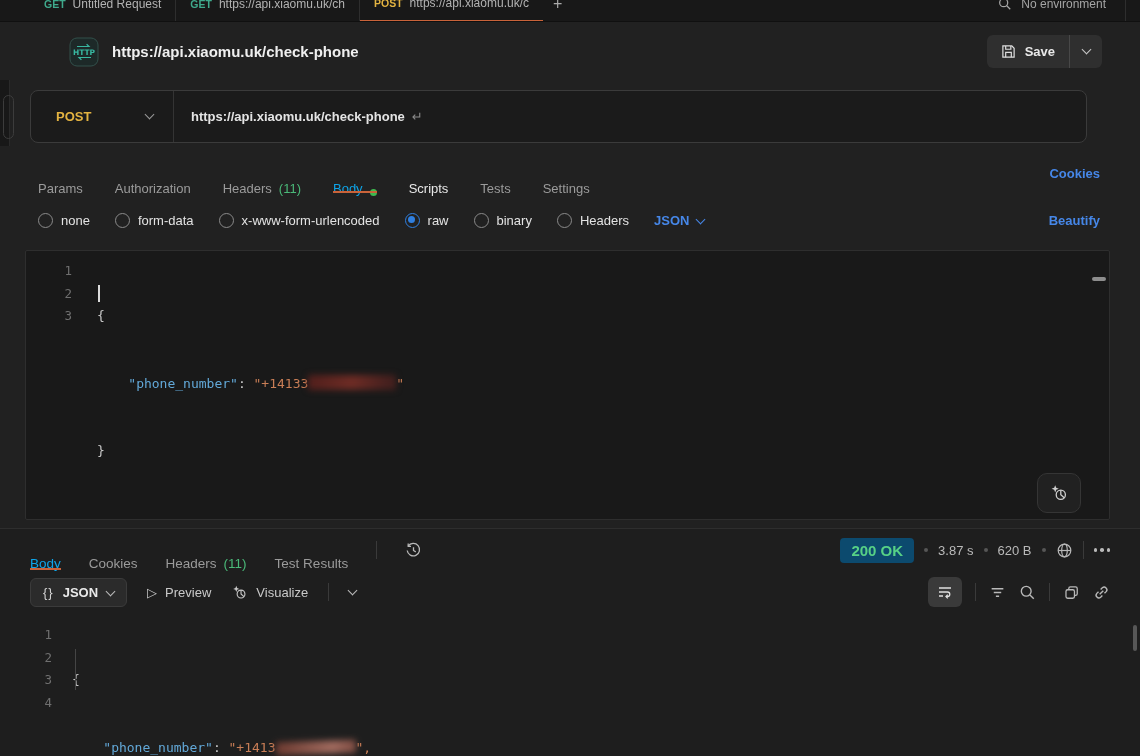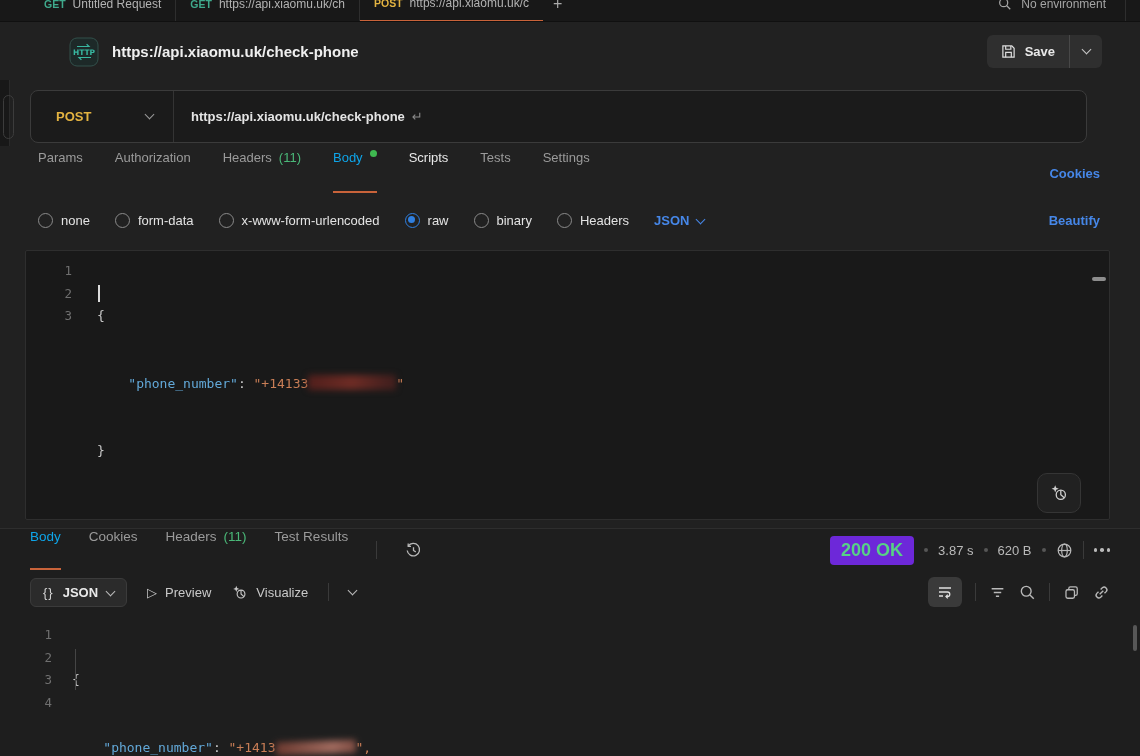--- a/index.html
+++ b/index.html
@@ -38,21 +38,21 @@
   .urlbar .vsep { width:1px; align-self:stretch; background:#343434; }
   .url-text { padding-left:17px; color:#e4e4e4; font-size:13px; font-weight:600; }
   .return-glyph { color:#8b8b8b; margin-left:7px; font-weight:400; font-size:13px; }
   .send-split { width:120px; flex:none; display:flex; border-radius:8px; overflow:hidden; background:#1567d3; color:#fff; }
   .send-main { flex:1; display:flex; align-items:center; justify-content:center; font-size:14px; font-weight:700; cursor:pointer; }
   .send-divider { width:1px; background:rgba(0,0,0,.35); }
   .send-chev { width:37px; display:flex; align-items:center; justify-content:center; cursor:pointer; }
 
   
   .req-tabs { position:absolute; left:38px; top:150px; right:40px; height:46px; display:flex; align-items:center; gap:32px; font-size:13px; color:#9b9b9b; }
-  .rtab { position:relative; height:100%; display:flex; align-items:flex-start; gap:7px; cursor:pointer; white-space:nowrap; }
+  .rtab { position:relative; height:100%; display:flex; align-items:flex-end; gap:7px; cursor:pointer; white-space:nowrap; }
   .rtab.active { color:#0ea5e9; }
   .rtab.active::after { content:""; position:absolute; left:0; right:0; bottom:3px; height:2px; background:#c9633a; }
   .rtab.bright { color:#e8e8e8; }
   .count-green { color:#4ab878; }
   .green-dot { width:7px; height:7px; border-radius:50%; background:#3fb950; }
   .cookies-link { margin-left:auto; color:#4687e8; font-weight:600; cursor:pointer; }
 
   
   .modes { position:absolute; left:38px; top:202px; right:40px; height:36px; display:flex; align-items:center; gap:25px; font-size:13px; color:#e3e3e3; }
   .mode { display:flex; align-items:center; gap:8px; cursor:pointer; white-space:nowrap; }
@@ -80,21 +80,21 @@
   .redact-req { width:88px; height:15px; background:linear-gradient(100deg,#55211d 10%,#6e2c25 50%,#45201e 90%); }
   .redact-resp { width:80px; height:13px; background:linear-gradient(100deg,#6b392f,#a06a5e 70%,#7c4a40); transform:rotate(-2deg); }
 
   
   .resp { position:absolute; left:0; top:528px; right:0; bottom:0; border-top:1px solid #2e2e2e; background:#1e1e1e; }
   .resp-tabs { height:42px; display:flex; align-items:center; padding:0 30px; gap:28px; font-size:13.5px; color:#9b9b9b; }
   .resp-tabs .rtab.active::after { bottom:1px; }
   .icon-btn { display:flex; align-items:center; justify-content:center; color:#b9b9b9; cursor:pointer; }
   .vdiv { width:1px; height:18px; background:#3a3a3a; }
   .resp-meta { margin-left:auto; display:flex; align-items:center; gap:10px; font-size:13px; color:#b9b9b9; }
-  .status-pill { background:#6d28d9; color:#57d186; font-weight:600; padding:4px 11px; border-radius:4px; font-size:18px; }
+  .status-pill { background:#0c4a6e; color:#57d186; font-weight:600; padding:4px 11px; border-radius:4px; font-size:15px; }
   .sep-dot { width:4px; height:4px; border-radius:50%; background:#565656; }
   .ellipsis-icon { display:flex; gap:3px; }
   .ellipsis-icon i { width:3.5px; height:3.5px; border-radius:50%; background:#b9b9b9; }
 
   .resp-toolbar { height:42px; display:flex; align-items:center; padding:0 30px; gap:20px; font-size:13px; color:#c9c9c9; }
   .json-btn { display:flex; align-items:center; gap:9px; background:#2b2b2b; border:1px solid #3b3b3b; border-radius:6px; padding:6px 12px; color:#e9e9e9; font-weight:600; cursor:pointer; }
   .json-btn .braces { color:#d3d3d3; letter-spacing:1px; font-weight:400; }
   .json-btn .chev { color:#bbb; margin-top:-2px; }
   .tool-item { display:flex; align-items:center; gap:8px; cursor:pointer; }
   .tri-icon { font-size:13px; color:#c9c9c9; }

